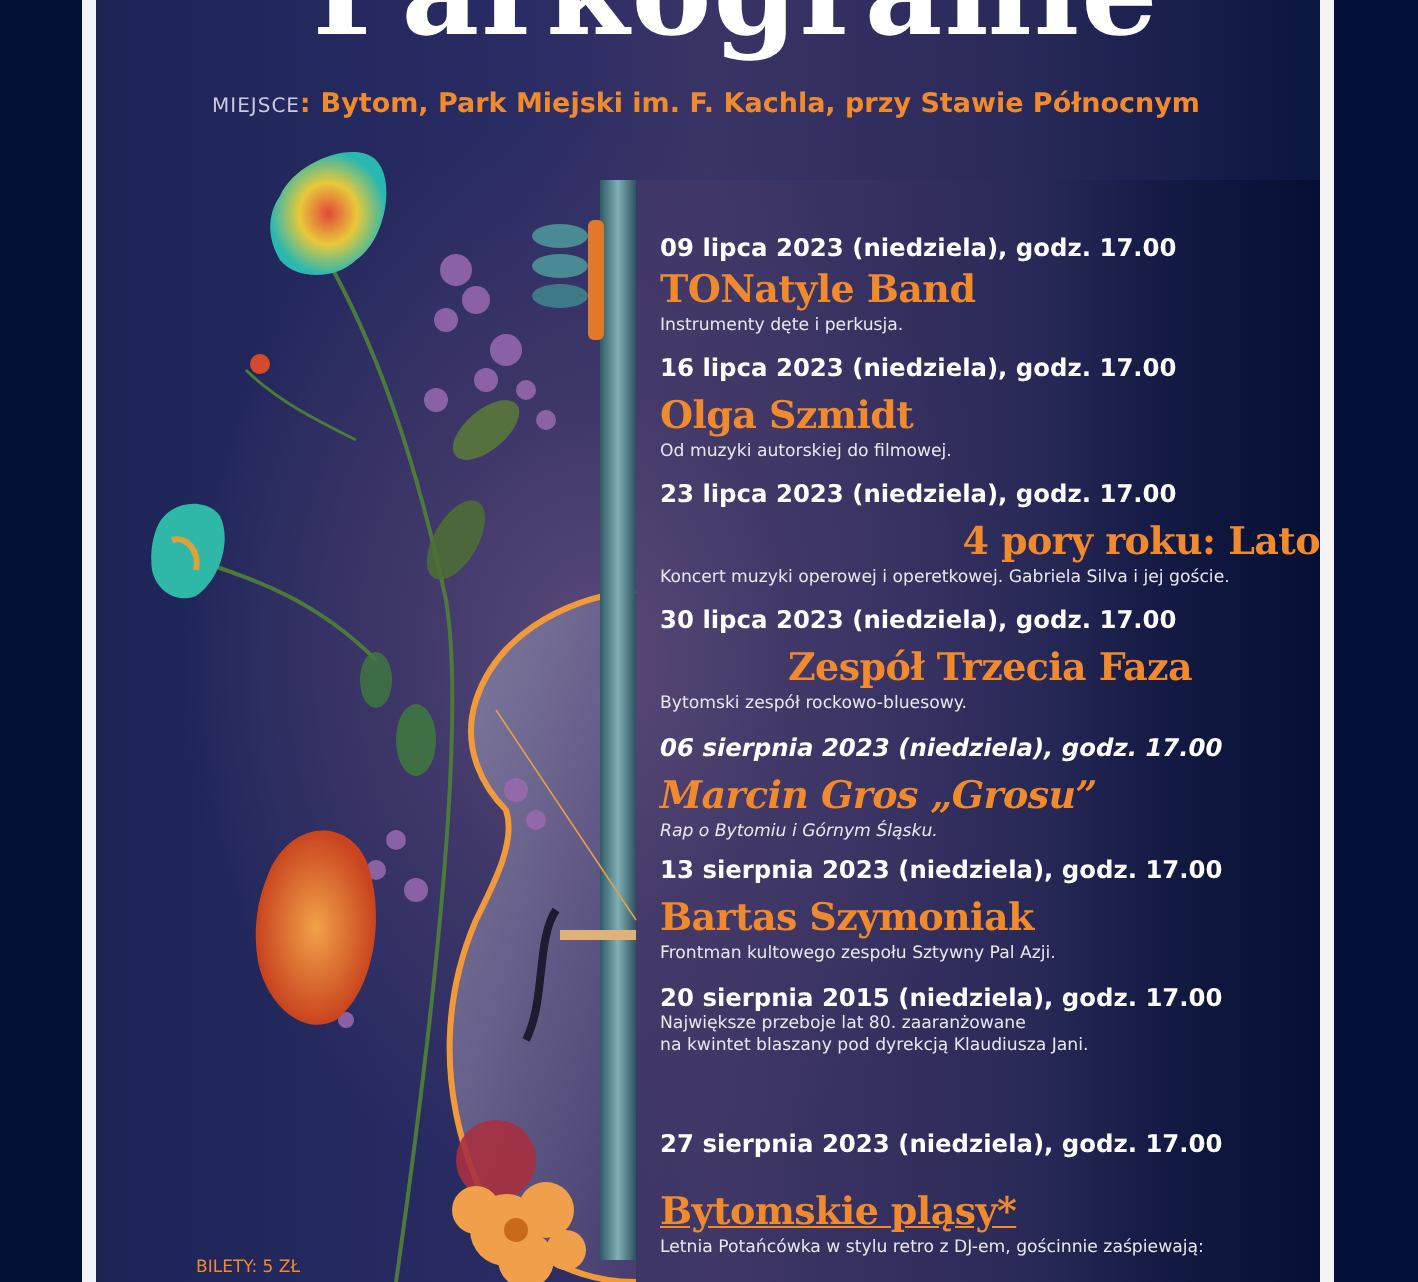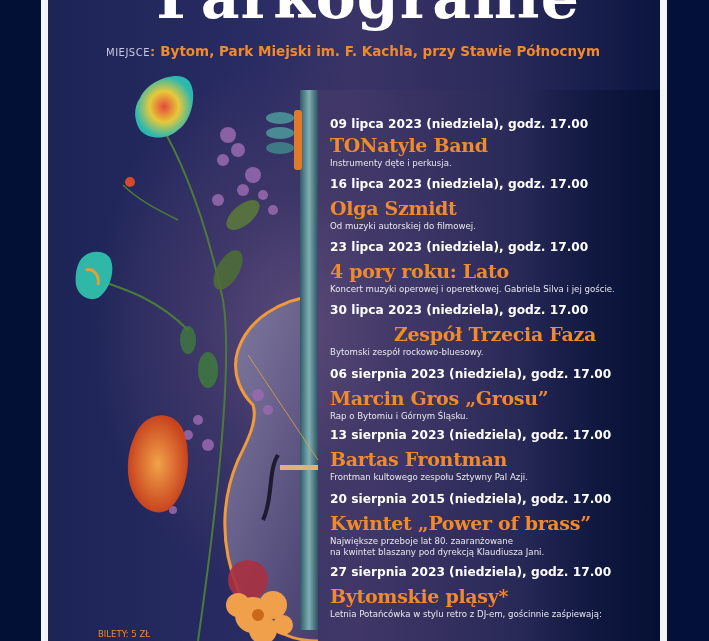--- a/index.html
+++ b/index.html
@@ -168,46 +168,45 @@
         <div class="ev-title">TONatyle Band</div>
         <div class="ev-desc">Instrumenty dęte i perkusja.</div>
       </div>
       <div class="event" style="height:63px;">
         <div class="ev-date">16 lipca 2023 (niedziela), godz. 17.00</div>
         <div class="ev-title" style="margin-top:3px;">Olga Szmidt</div>
         <div class="ev-desc">Od muzyki autorskiej do filmowej.</div>
       </div>
       <div class="event" style="height:63px;">
         <div class="ev-date">23 lipca 2023 (niedziela), godz. 17.00</div>
-        <div class="ev-title" style="margin-top:3px;">4 pory roku: Lato</div>
+        <div class="ev-title" style="margin-top:3px;text-align:right;">4 pory roku: Lato</div>
         <div class="ev-desc">Koncert muzyki operowej i operetkowej. Gabriela Silva i jej goście.</div>
       </div>
       <div class="event" style="height:64px;">
         <div class="ev-date">30 lipca 2023 (niedziela), godz. 17.00</div>
         <div class="ev-title" style="margin-top:3px;text-align:center;">Zespół Trzecia Faza</div>
         <div class="ev-desc">Bytomski zespół rockowo-bluesowy.</div>
       </div>
-      <div class="event" style="height:61px;">
+      <div class="event" style="height:61px;font-style:italic;">
         <div class="ev-date">06 sierpnia 2023 (niedziela), godz. 17.00</div>
         <div class="ev-title" style="margin-top:3px;">Marcin Gros „Grosu”</div>
         <div class="ev-desc">Rap o Bytomiu i Górnym Śląsku.</div>
       </div>
       <div class="event" style="height:64px;">
         <div class="ev-date">13 sierpnia 2023 (niedziela), godz. 17.00</div>
-        <div class="ev-title" style="margin-top:3px;">Bartas Frontman</div>
+        <div class="ev-title" style="margin-top:3px;">Bartas Szymoniak</div>
         <div class="ev-desc">Frontman kultowego zespołu Sztywny Pal Azji.</div>
       </div>
       <div class="event" style="height:73px;">
         <div class="ev-date">20 sierpnia 2015 (niedziela), godz. 17.00</div>
-        <div class="ev-title" style="margin-top:3px;">Kwintet „Power of brass”</div>
         <div class="ev-desc">Największe przeboje lat 80. zaaranżowane</div>
         <div class="ev-desc">na kwintet blaszany pod dyrekcją Klaudiusza Jani.</div>
       </div>
       <div class="event">
         <div class="ev-date">27 sierpnia 2023 (niedziela), godz. 17.00</div>
-        <div class="ev-title" style="margin-top:3px;">Bytomskie pląsy*</div>
+        <div class="ev-title" style="margin-top:13px;text-decoration:underline;">Bytomskie pląsy*</div>
         <div class="ev-desc">Letnia Potańcówka w stylu retro z DJ-em, gościnnie zaśpiewają:</div>
       </div>
     </div>
 
     <div class="tickets">BILETY: 5 ZŁ</div>
   </div>
 </div>
 
 </body></html>

